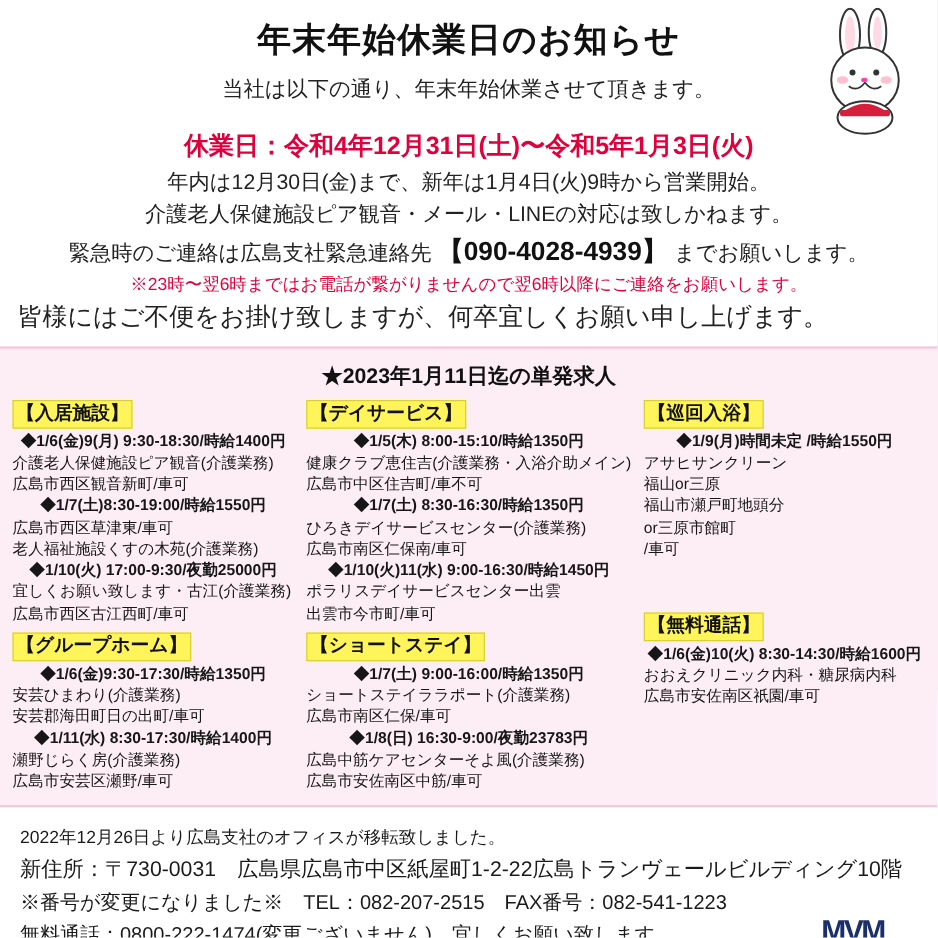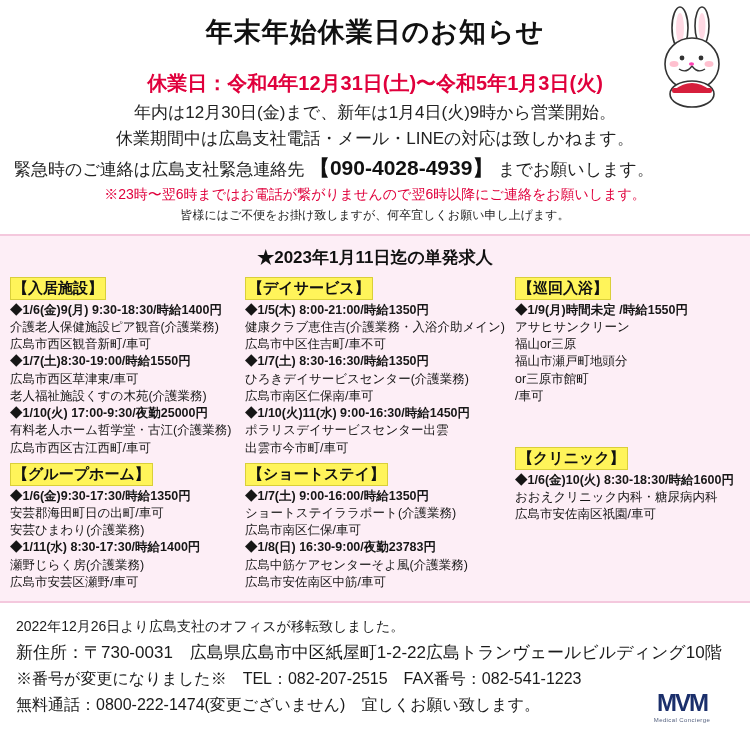--- a/index.html
+++ b/index.html
@@ -48,39 +48,38 @@
     color: #e0003c;
     margin: 20px 0 4px 0;
   }
   .line-c {
     text-align: center;
     font-size: 17px;
     color: #222222;
     margin: 3px 0;
   }
   .emergency {
-    text-align: left;
+    text-align: center;
     font-size: 17px;
     color: #222222;
     margin: 4px 0;
   }
   .emergency .tel {
     font-size: 21px;
     font-weight: bold;
     color: #111111;
   }
   .note-red {
     text-align: center;
     font-size: 14px;
     color: #e0003c;
     margin: 3px 0;
   }
   .closing-greeting {
-    text-align: center;
-    font-size: 12px;
+    font-size: 20px;
     color: #222222;
     margin: 3px 0 2px 0;
   }
 
   
   .rabbit {
     position: absolute;
     right: 14px;
     top: 6px;
     width: 86px;
@@ -120,20 +119,21 @@
     padding: 0 2px;
     margin-bottom: 2px;
     border: 1px solid #d9cf3a;
   }
   .job-line {
     white-space: nowrap;
     overflow: hidden;
   }
   .job-date {
     font-weight: bold;
+    text-align: center;
   }
   .spacer {
     height: 6px;
   }
 
   
   .bottom {
     position: relative;
     padding: 10px 14px 8px 16px;
     background: #ffffff;
@@ -189,23 +189,24 @@
       <ellipse cx="24" cy="58" rx="4.5" ry="3" fill="#ffc0cf"></ellipse>
       <ellipse cx="59" cy="58" rx="4.5" ry="3" fill="#ffc0cf"></ellipse>
       <path d="M42 60 q-6 8 -13 3" stroke="#333" stroke-width="1.3" fill="none"></path>
       <path d="M42 60 q6 8 13 3" stroke="#333" stroke-width="1.3" fill="none"></path>
       <ellipse cx="42" cy="88" rx="22" ry="13" fill="#ffffff" stroke="#333" stroke-width="1.6"></ellipse>
       <path d="M24 84 q18 -14 36 0 z" fill="#d61f3c"></path>
       <rect x="22" y="82" width="40" height="5" rx="2" fill="#d61f3c"></rect>
     </svg>
 
     <div class="title">年末年始休業日のお知らせ</div>
+    <div class="lead">当社は以下の通り、年末年始休業させて頂きます。</div>
     <div class="closing-dates">休業日：令和4年12月31日(土)〜令和5年1月3日(火)</div>
     <div class="line-c">年内は12月30日(金)まで、新年は1月4日(火)9時から営業開始。</div>
-    <div class="line-c">休業期間中は広島支社電話・メール・LINEの対応は致しかねます。</div>
+    <div class="line-c">介護老人保健施設ピア観音・メール・LINEの対応は致しかねます。</div>
     <div class="emergency">
       <span>緊急時のご連絡は広島支社緊急連絡先</span>
       <span class="tel">【090-4028-4939】</span>
       <span>までお願いします。</span>
     </div>
     <div class="note-red">※23時〜翌6時まではお電話が繋がりませんので翌6時以降にご連絡をお願いします。</div>
     <div class="closing-greeting">皆様にはご不便をお掛け致しますが、何卒宜しくお願い申し上げます。</div>
   </div>
 
   <div class="jobs">
@@ -216,39 +217,39 @@
       <div class="col">
         <div class="cat">
           <div class="cat-head">【入居施設】</div>
           <div class="job-line job-date">◆1/6(金)9(月) 9:30-18:30/時給1400円</div>
           <div class="job-line">介護老人保健施設ピア観音(介護業務)</div>
           <div class="job-line">広島市西区観音新町/車可</div>
           <div class="job-line job-date">◆1/7(土)8:30-19:00/時給1550円</div>
           <div class="job-line">広島市西区草津東/車可</div>
           <div class="job-line">老人福祉施設くすの木苑(介護業務)</div>
           <div class="job-line job-date">◆1/10(火) 17:00-9:30/夜勤25000円</div>
-          <div class="job-line">有料老人ホーム哲学堂・古江(介護業務)</div>
+          <div class="job-line">宜しくお願い致します・古江(介護業務)</div>
           <div class="job-line">広島市西区古江西町/車可</div>
         </div>
         <div class="spacer"></div>
         <div class="cat">
           <div class="cat-head">【グループホーム】</div>
           <div class="job-line job-date">◆1/6(金)9:30-17:30/時給1350円</div>
+          <div class="job-line">安芸ひまわり(介護業務)</div>
           <div class="job-line">安芸郡海田町日の出町/車可</div>
-          <div class="job-line">安芸ひまわり(介護業務)</div>
           <div class="job-line job-date">◆1/11(水) 8:30-17:30/時給1400円</div>
           <div class="job-line">瀬野じらく房(介護業務)</div>
           <div class="job-line">広島市安芸区瀬野/車可</div>
         </div>
       </div>
 
       <div class="col">
         <div class="cat">
           <div class="cat-head">【デイサービス】</div>
-          <div class="job-line job-date">◆1/5(木) 8:00-21:00/時給1350円</div>
+          <div class="job-line job-date">◆1/5(木) 8:00-15:10/時給1350円</div>
           <div class="job-line">健康クラブ恵住吉(介護業務・入浴介助メイン)</div>
           <div class="job-line">広島市中区住吉町/車不可</div>
           <div class="job-line job-date">◆1/7(土) 8:30-16:30/時給1350円</div>
           <div class="job-line">ひろきデイサービスセンター(介護業務)</div>
           <div class="job-line">広島市南区仁保南/車可</div>
           <div class="job-line job-date">◆1/10(火)11(水) 9:00-16:30/時給1450円</div>
           <div class="job-line">ポラリスデイサービスセンター出雲</div>
           <div class="job-line">出雲市今市町/車可</div>
         </div>
         <div class="spacer"></div>
@@ -274,22 +275,22 @@
           <div class="job-line">/車可</div>
         </div>
         <div class="spacer"></div>
         <div class="spacer"></div>
         <div class="spacer"></div>
         <div class="spacer"></div>
         <div class="spacer"></div>
         <div class="spacer"></div>
         <div class="spacer"></div>
         <div class="cat">
-          <div class="cat-head">【クリニック】</div>
-          <div class="job-line job-date">◆1/6(金)10(火) 8:30-18:30/時給1600円</div>
+          <div class="cat-head">【無料通話】</div>
+          <div class="job-line job-date">◆1/6(金)10(火) 8:30-14:30/時給1600円</div>
           <div class="job-line">おおえクリニック内科・糖尿病内科</div>
           <div class="job-line">広島市安佐南区祇園/車可</div>
         </div>
       </div>
 
     </div>
   </div>
 
   <div class="bottom">
     <div class="b-line big">2022年12月26日より広島支社のオフィスが移転致しました。</div>

